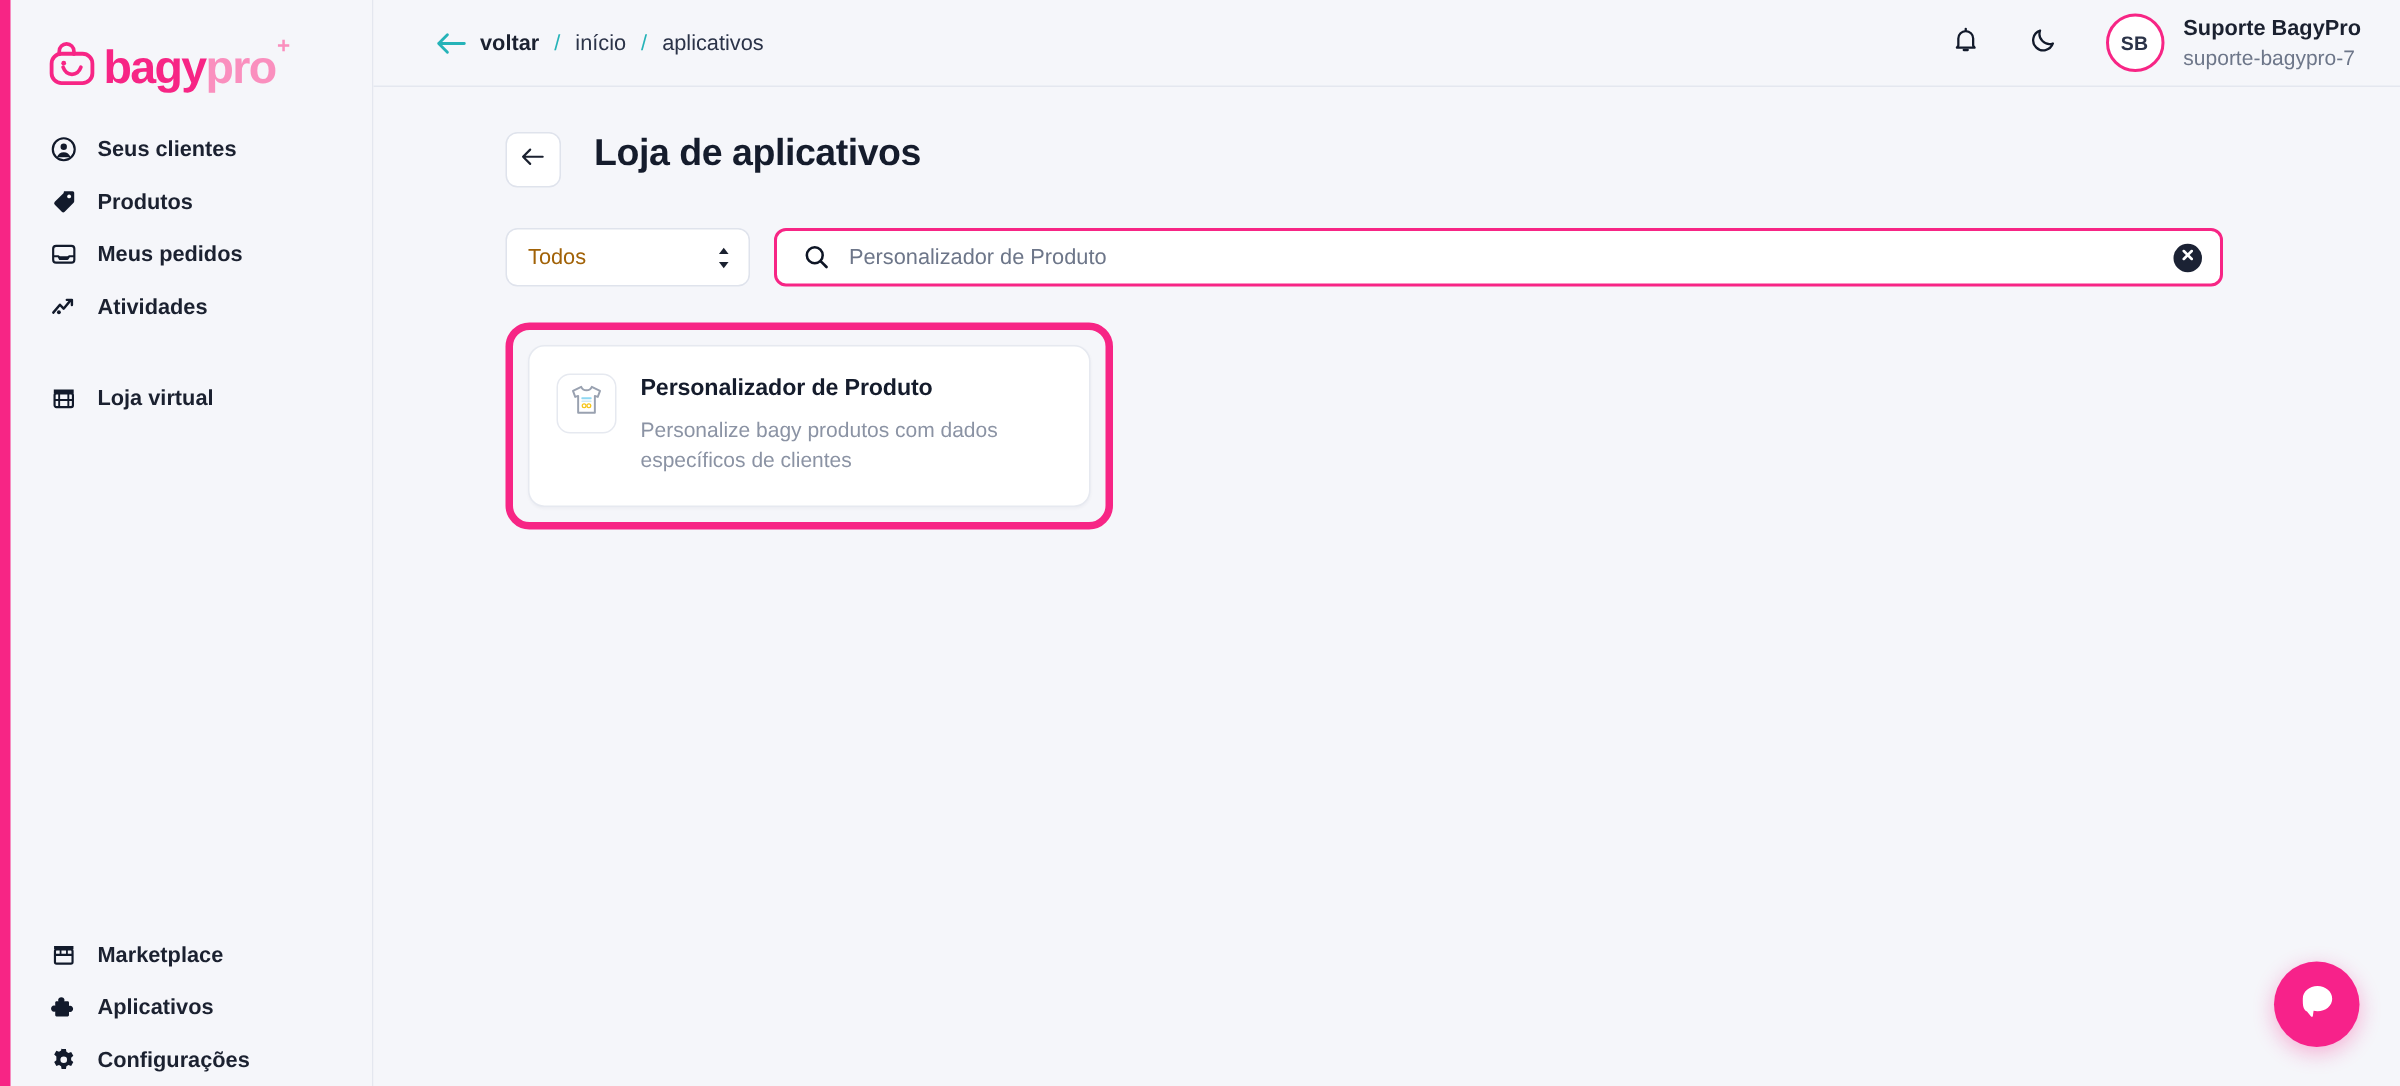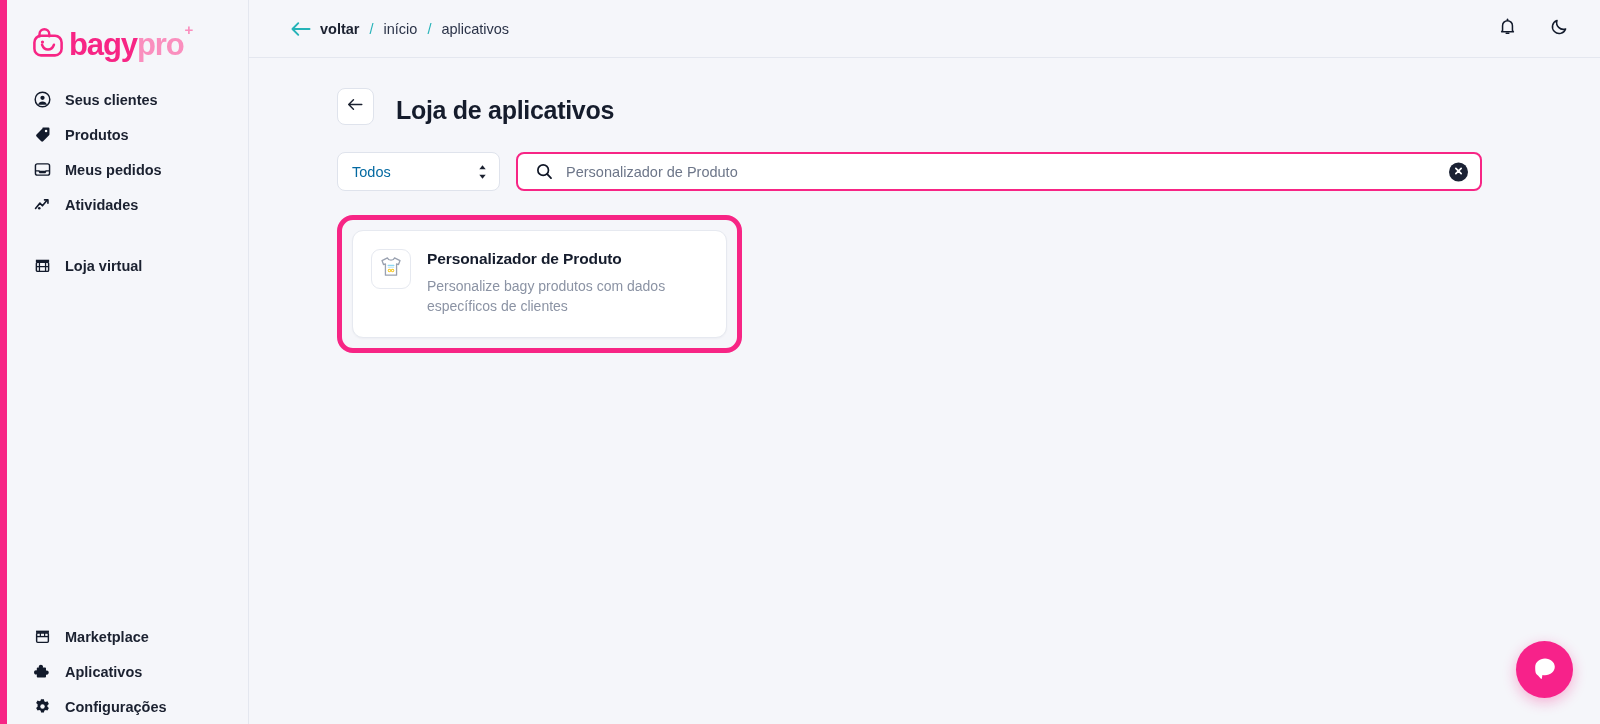--- a/index.html
+++ b/index.html
@@ -181,21 +181,21 @@
   
   .content {
     flex: 1 1 auto;
     position: relative;
     padding: 30px 40px 0 88px;
     overflow: hidden;
   }
 
   .page-head {
     display: flex;
-    align-items: flex-end;
+    align-items: flex-start;
     gap: 22px;
     margin-bottom: 27px;
   }
   .back-square {
     width: 37px; height: 37px;
     border: 1px solid #dfe3ec;
     border-radius: 8px;
     background: #ffffff;
     display: flex; align-items: center; justify-content: center;
     cursor: pointer;
@@ -224,21 +224,21 @@
   .select-box {
     width: 100%;
     height: 100%;
     border: 1px solid #dfe3ec;
     border-radius: 8px;
     background: #ffffff;
     display: flex;
     align-items: center;
     padding: 0 30px 0 14px;
     font-size: 14.5px;
-    color: #0369a1;
+    color: #a16207;
     cursor: pointer;
   }
   .select-caret {
     position: absolute;
     right: 12px;
     top: 50%;
     transform: translateY(-50%);
     color: #1b2130;
     pointer-events: none;
     display: flex;
@@ -497,20 +497,27 @@
         </span>
 
         <span class="icon-btn">
           <span>
             <svg width="19" height="19" viewBox="0 0 20 20" fill="none">
               <path d="M16.4 12.6A7.1 7.1 0 0 1 7.4 3.6a7.1 7.1 0 1 0 9 9Z" stroke="#121a2b" stroke-width="1.6" stroke-linejoin="round"></path>
             </svg>
           </span>
         </span>
 
+        <div class="user">
+          <span class="avatar">SB</span>
+          <span class="user-meta">
+            <span class="user-name">Suporte BagyPro</span>
+            <span class="user-handle">suporte-bagypro-7</span>
+          </span>
+        </div>
       </div>
     </header>
 
     <div class="content">
 
       <div class="page-head">
         <span class="back-square">
           <span>
             <svg width="17" height="15" viewBox="0 0 20 16" fill="none">
               <path d="M2 8h15.4M2 8l5.6-5.6M2 8l5.6 5.6" stroke="#1b2130" stroke-width="1.7" stroke-linecap="round" stroke-linejoin="round"></path>

